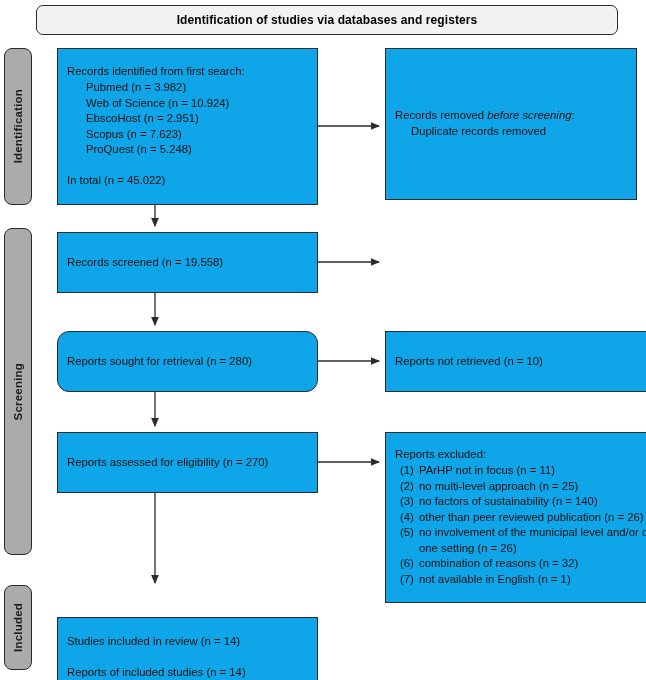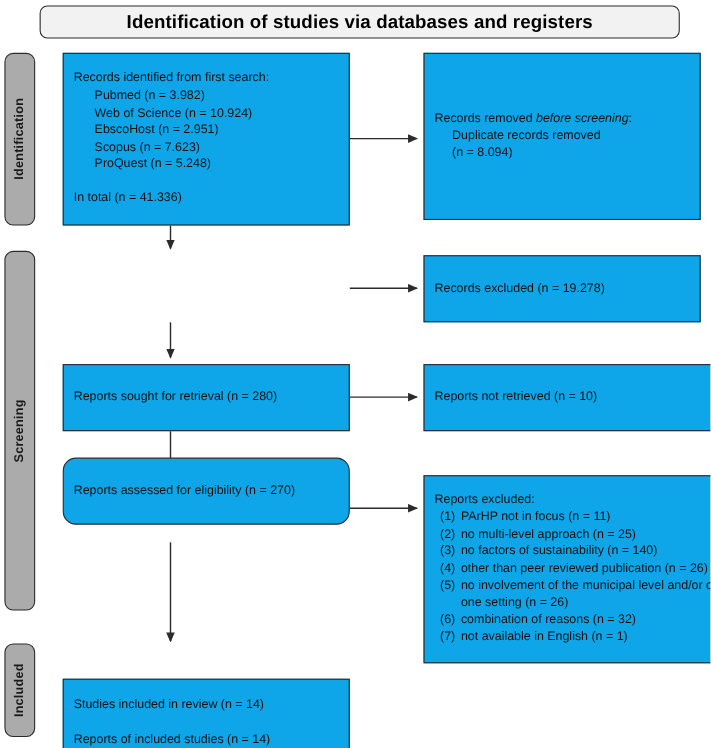--- a/index.html
+++ b/index.html
@@ -28,21 +28,21 @@
     height: 30px;
     box-sizing: border-box;
     border: 1.6px solid #2b2b2b;
     border-radius: 7px;
     background: #f2f2f2;
     display: flex;
     align-items: center;
     justify-content: center;
   }
   .header-banner .banner-text {
-    font-size: 17px;
+    font-size: 12px;
     font-weight: bold;
     letter-spacing: 0.1px;
     color: #000000;
   }
 
   
   .stage-bar {
     position: absolute;
     left: 4px;
     width: 28px;
@@ -85,22 +85,22 @@
   }
   .flow-box .box-body .ln { white-space: nowrap; }
   .flow-box .box-body .ln.indent  { padding-left: 19px; }
   .flow-box .box-body .ln.indent2 { padding-left: 16px; }
   .flow-box .box-body .spacer { height: 15px; }
   em.it { font-style: italic; }
 
   
   #box-identified   { left: 57px; top: 48px;  width: 261px; height: 157px; }
   #box-screened     { left: 57px; top: 232px; width: 261px; height: 61px; }
-  #box-sought       { left: 57px; top: 331px; width: 261px; height: 61px; }
-  #box-eligibility  { left: 57px; top: 416px; width: 261px; height: 61px; border-radius: 12px; }
+  #box-sought       { left: 57px; top: 331px; width: 261px; height: 61px; border-radius: 12px; }
+  #box-eligibility  { left: 57px; top: 432px; width: 261px; height: 61px; }
   #box-included     { left: 57px; top: 617px; width: 261px; height: 81px; }
 
   
   #box-removed      { left: 385px; top: 48px;  width: 252px; height: 152px; }
   #box-excluded-rec { left: 385px; top: 232px; width: 252px; height: 61px; }
   #box-notretrieved { left: 385px; top: 331px; width: 290px; height: 61px; }
   #box-excluded-rep { left: 385px; top: 432px; width: 295px; height: 171px; }
 
   
   .excl-list { margin: 0; padding: 0; list-style: none; }
@@ -169,24 +169,29 @@
 
   <div class="flow-box" id="box-identified">
     <div class="box-body">
       <div class="ln">Records identified from first search:</div>
       <div class="ln indent">Pubmed (n = 3.982)</div>
       <div class="ln indent">Web of Science (n = 10.924)</div>
       <div class="ln indent">EbscoHost (n = 2.951)</div>
       <div class="ln indent">Scopus (n = 7.623)</div>
       <div class="ln indent">ProQuest (n = 5.248)</div>
       <div class="spacer"></div>
-      <div class="ln">In total (n = 41.336)</div>
-    </div>
-  </div>
-
+      <div class="ln">In total (n = 45.022)</div>
+    </div>
+  </div>
+
+  <div class="flow-box" id="box-screened">
+    <div class="box-body">
+      <div class="ln">Records screened (n = 19.558)</div>
+    </div>
+  </div>
 
   <div class="flow-box" id="box-sought">
     <div class="box-body">
       <div class="ln">Reports sought for retrieval (n = 280)</div>
     </div>
   </div>
 
   <div class="flow-box" id="box-eligibility">
     <div class="box-body">
       <div class="ln">Reports assessed for eligibility (n = 270)</div>
@@ -198,29 +203,23 @@
       <div class="ln">Studies included in review (n = 14)</div>
       <div class="spacer"></div>
       <div class="ln">Reports of included studies (n = 14)</div>
     </div>
   </div>
 
   <div class="flow-box" id="box-removed">
     <div class="box-body">
       <div class="ln"><span>Records removed </span><em class="it">before screening</em><span>:</span></div>
       <div class="ln indent2">Duplicate records removed</div>
-      <div class="ln indent2">(n = 8.094)</div>
-    </div>
-  </div>
-
-  <div class="flow-box" id="box-excluded-rec">
-    <div class="box-body">
-      <div class="ln">Records excluded (n = 19.278)</div>
-    </div>
-  </div>
+    </div>
+  </div>
+
 
   <div class="flow-box" id="box-notretrieved">
     <div class="box-body">
       <div class="ln">Reports not retrieved (n = 10)</div>
     </div>
   </div>
 
   <div class="flow-box" id="box-excluded-rep">
     <div class="box-body">
       <div class="ln">Reports excluded:</div>

